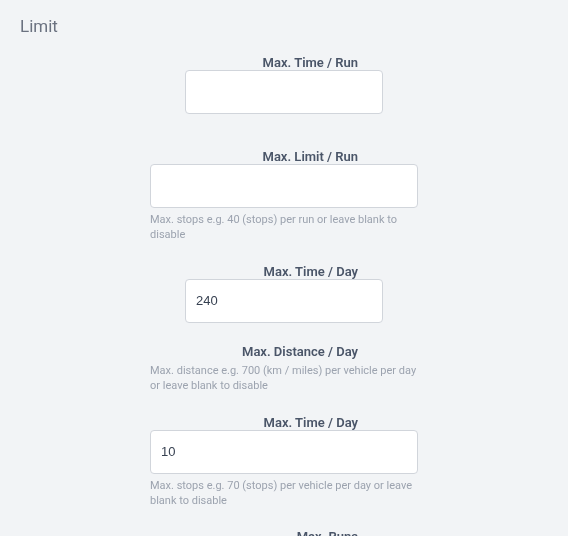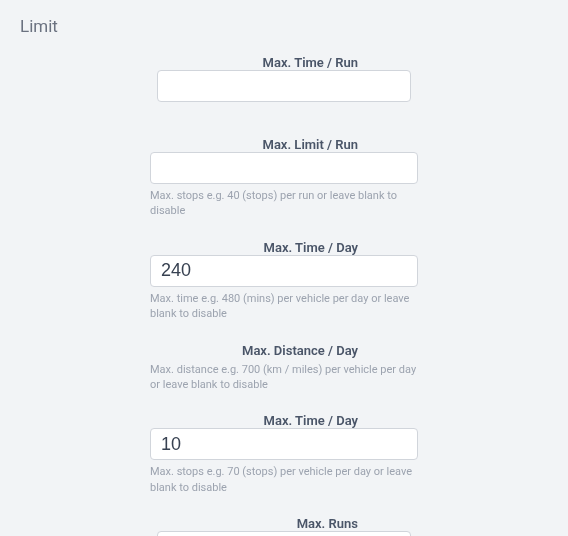--- a/index.html
+++ b/index.html
@@ -35,25 +35,25 @@
       font-size: 13px;
       font-weight: 600;
       color: #4a5568;
     }
     .input-col {
       flex: 1;
       max-width: 268px;
     }
     .text-input {
       width: 100%;
-      height: 32px;
+      height: 44px;
       border: 1px solid #d1d5db;
       border-radius: 4px;
       padding: 6px 10px;
-      font-size: 18px;
+      font-size: 13px;
       color: #374151;
       background: #fff;
     }
     .help-text {
       font-size: 11px;
       color: #9ca3af;
       margin-top: 4px;
       line-height: 1.4;
     }
   </style>
@@ -77,21 +77,20 @@
   <div class="input-col">
     <input type="text" class="text-input" value="" style="">
     <div class="help-text">Max. stops e.g. 40 (stops) per run or leave blank to disable</div>
   </div>
 </div>
 
 <div class="form-row">
   <div class="label-col">Max. Time / Day</div>
   <div class="input-col">
     <input type="text" class="text-input" value="240" style="">
-    <div class="help-text">Max. time e.g. 480 (mins) per vehicle per day or leave blank to disable</div>
   </div>
 </div>
 
 <div class="form-row">
   <div class="label-col">Max. Distance / Day</div>
   <div class="input-col">
     <div class="help-text">Max. distance e.g. 700 (km / miles) per vehicle per day or leave blank to disable</div>
   </div>
 </div>
 

